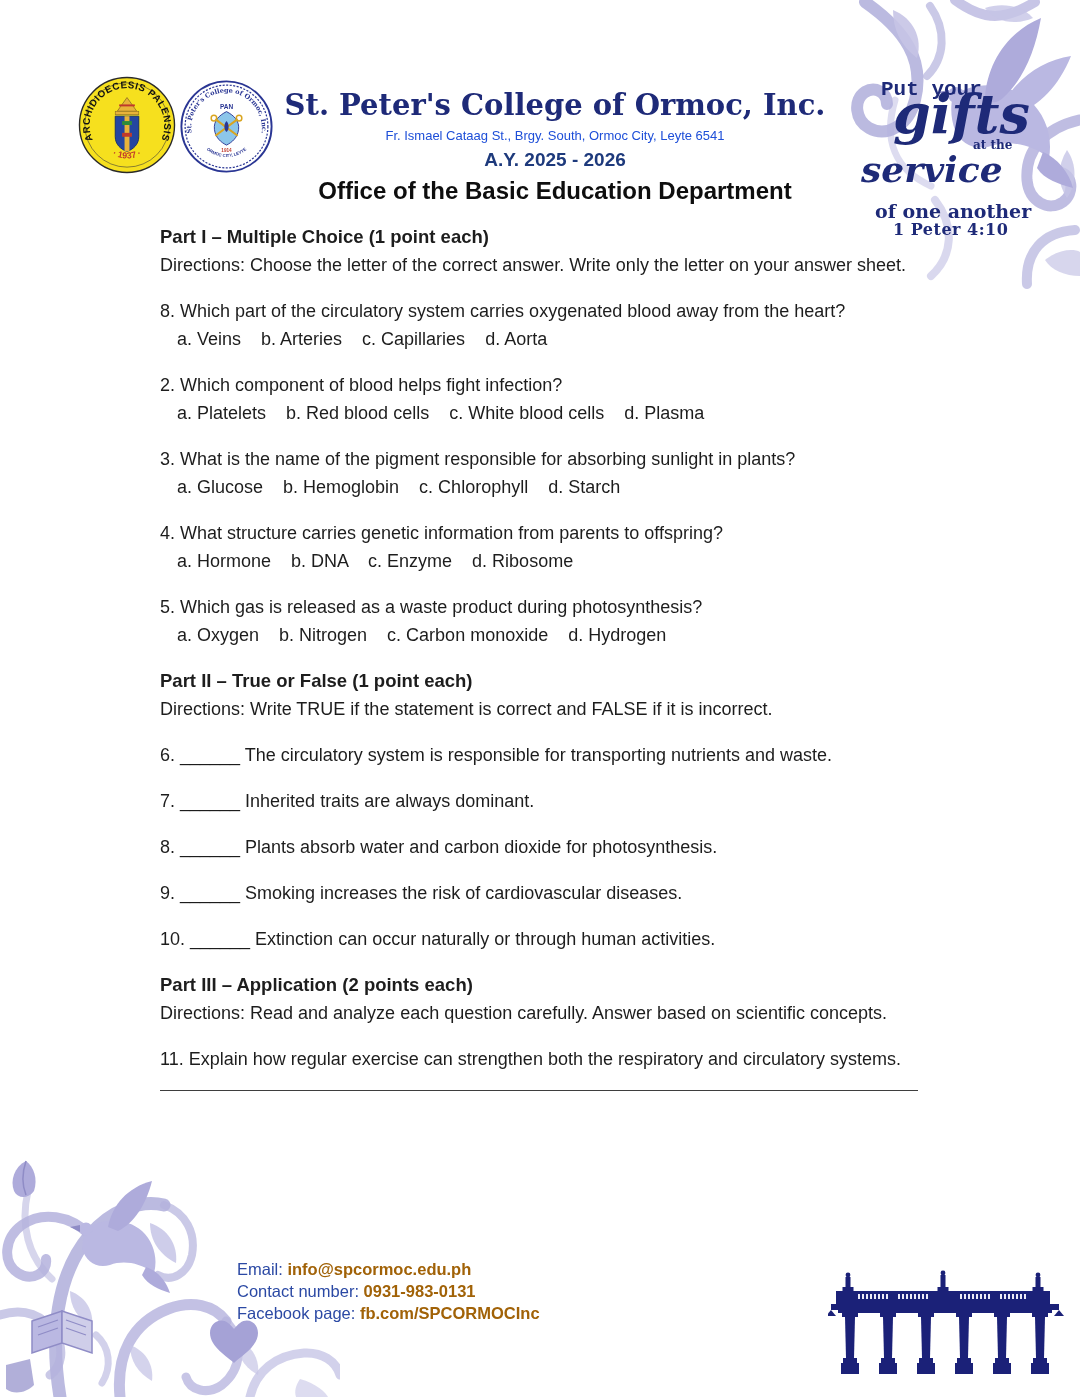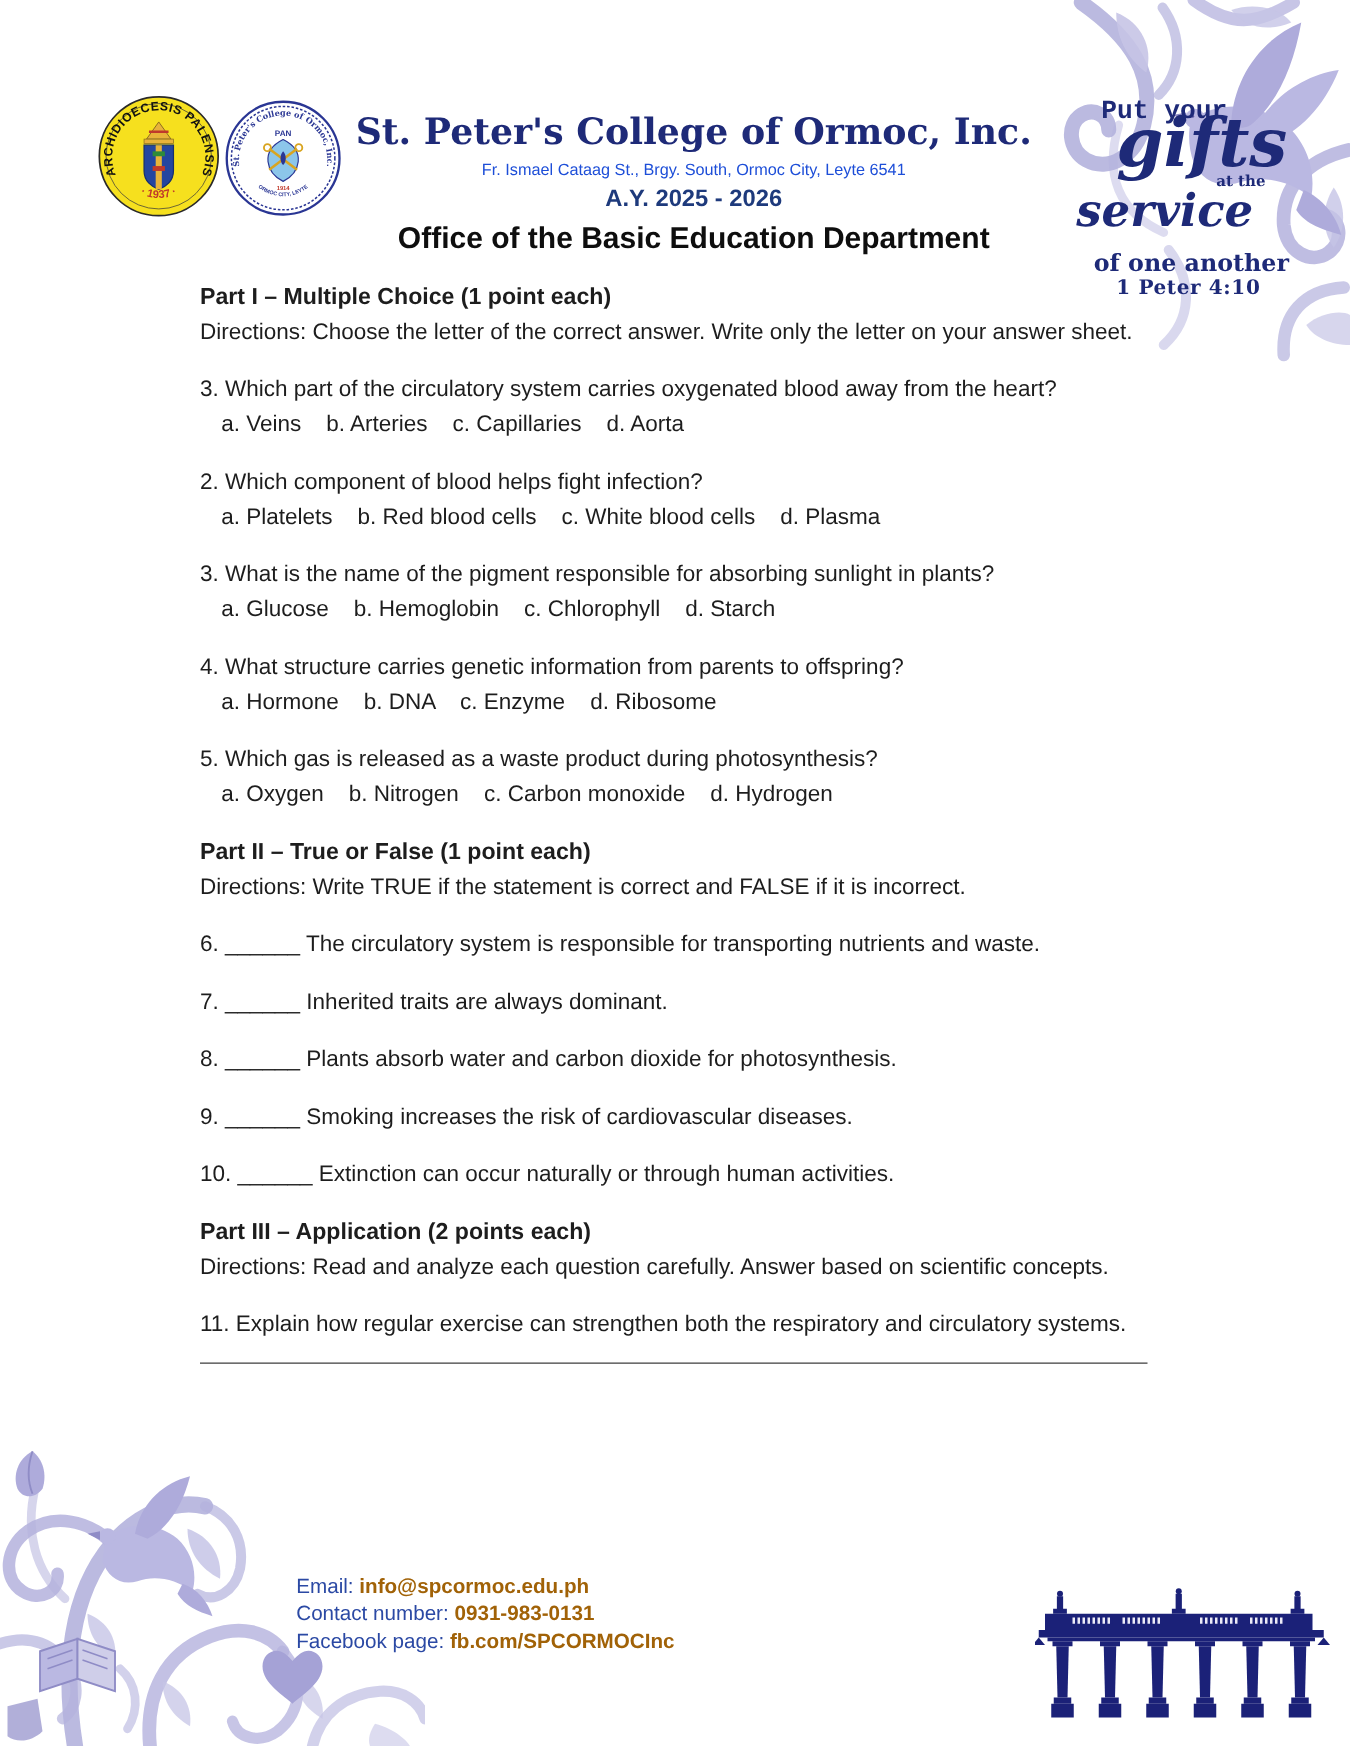--- a/index.html
+++ b/index.html
@@ -141,21 +141,21 @@
     <div class="office">Office of the Basic Education Department</div>
   </div>
 
   <div class="content">
 
     <div>
       <p class="sec-title">Part I – Multiple Choice (1 point each)</p>
       <p class="para">Directions: Choose the letter of the correct answer. Write only the letter on your answer sheet.</p>
 
       <div class="q">
-        <p>3. Which part of the circulatory system carries oxygenated blood away from the heart?</p>
+        <p>8. Which part of the circulatory system carries oxygenated blood away from the heart?</p>
         <p class="opts">a. Veins    b. Arteries    c. Capillaries    d. Aorta</p>
       </div>
       <div class="q">
         <p>2. Which component of blood helps fight infection?</p>
         <p class="opts">a. Platelets    b. Red blood cells    c. White blood cells    d. Plasma</p>
       </div>
       <div class="q">
         <p>3. What is the name of the pigment responsible for absorbing sunlight in plants?</p>
         <p class="opts">a. Glucose    b. Hemoglobin    c. Chlorophyll    d. Starch</p>
       </div>

